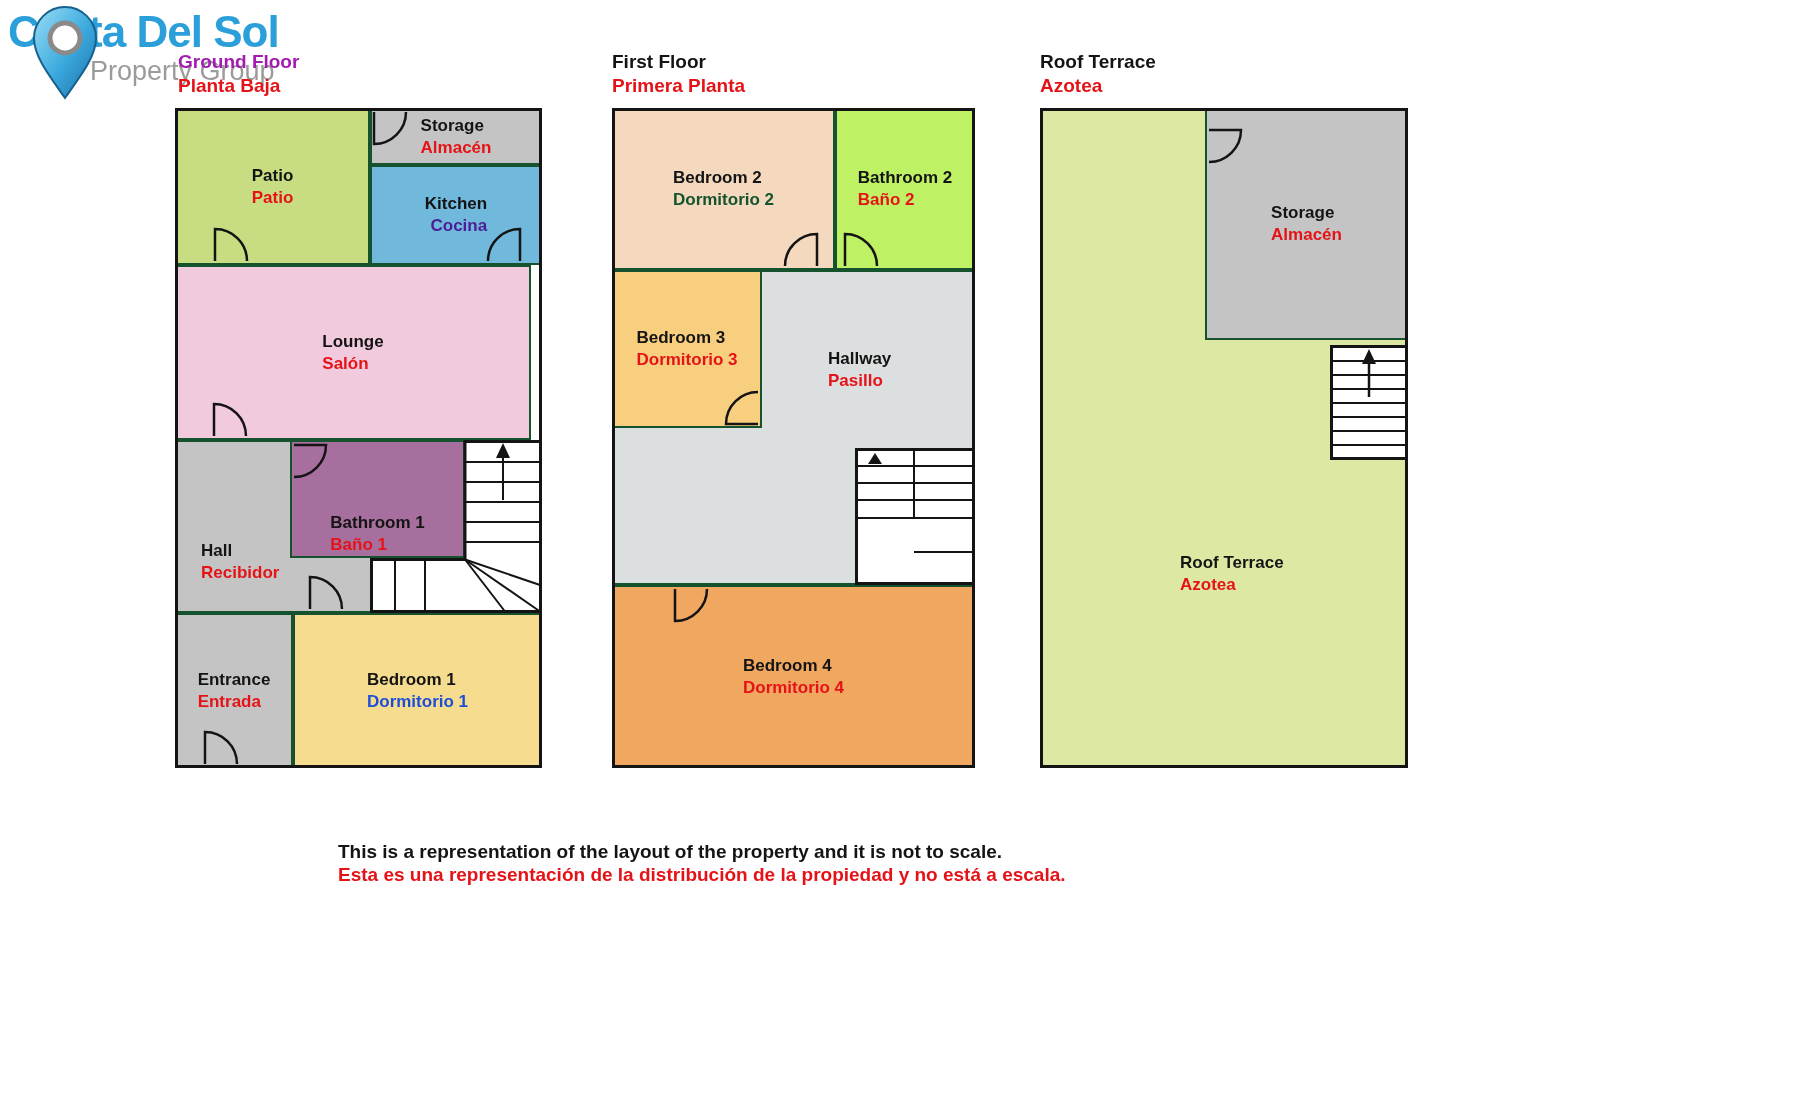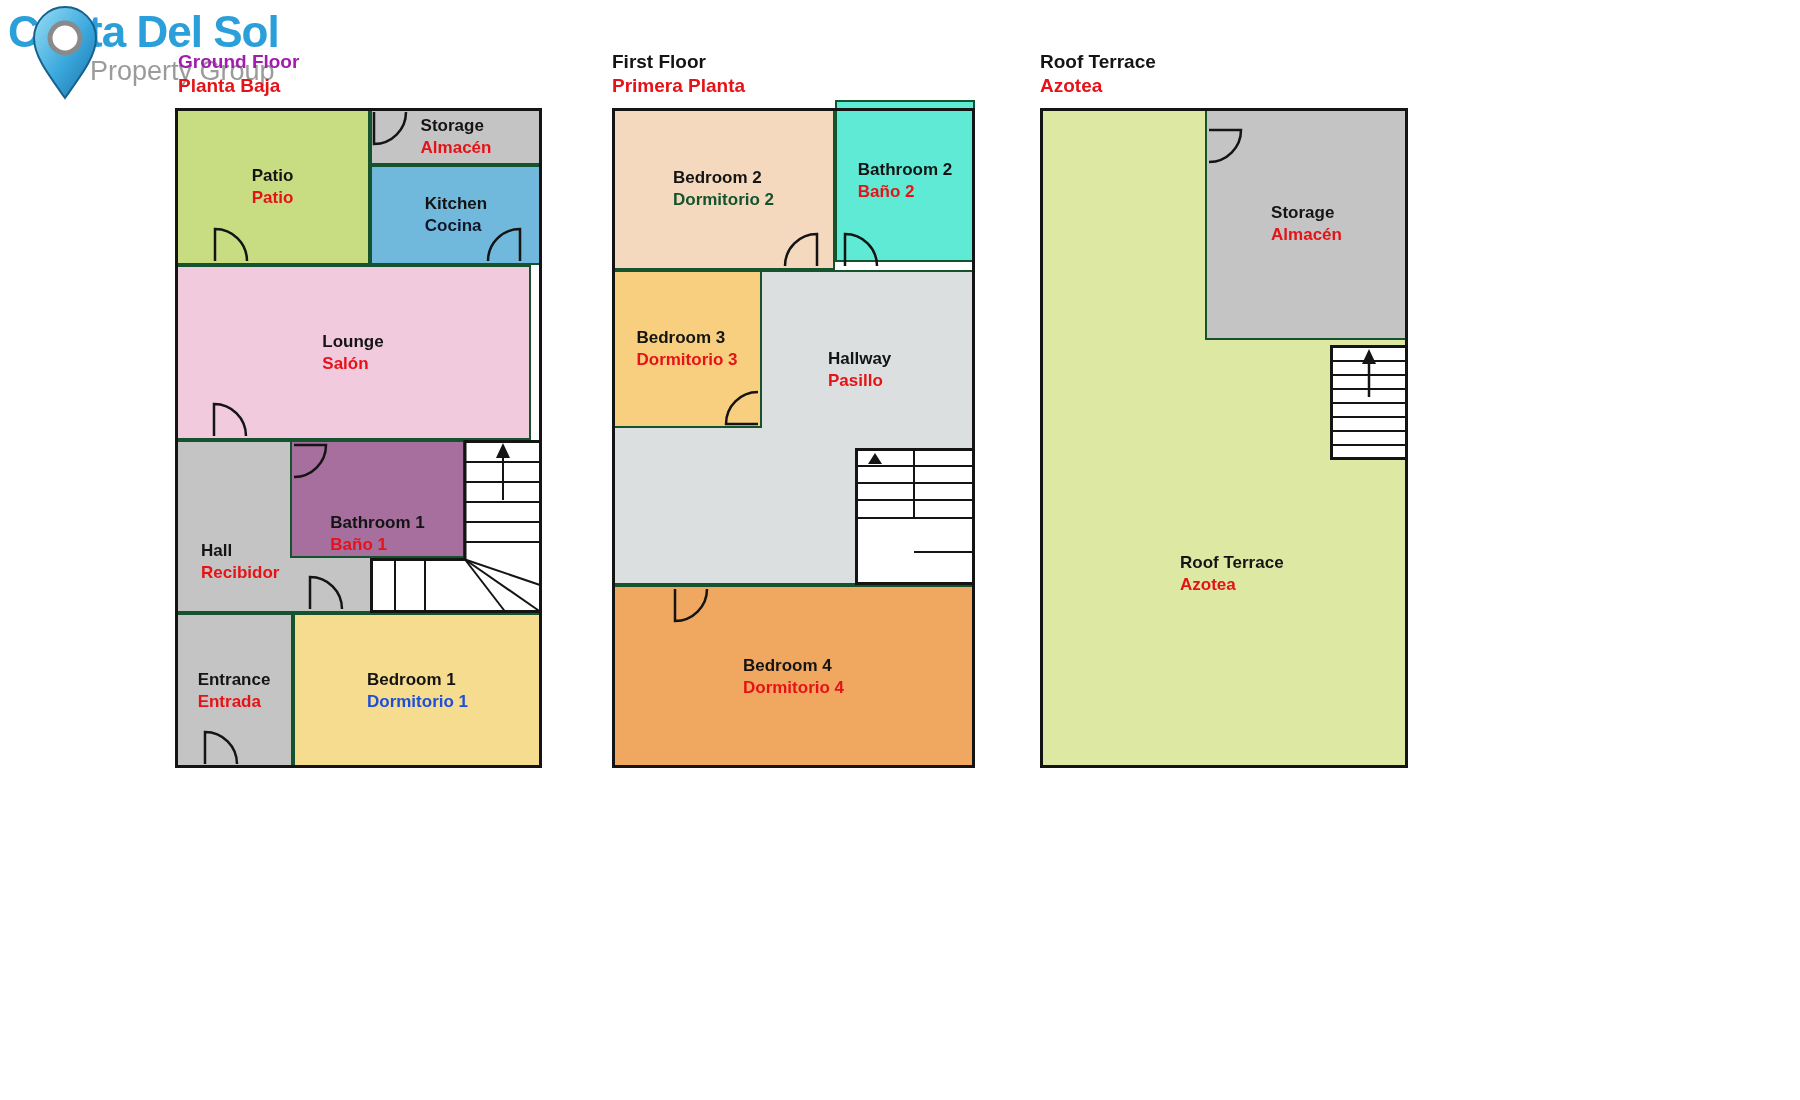--- a/index.html
+++ b/index.html
@@ -61,21 +61,21 @@
 </div>
 <div class="room" style="left: 370px; top: 108px; width: 172px; height: 57px; background-color: rgb(196, 196, 196);">
   <div class="room-label">
     <div class="en">Storage</div>
     <div class="es" style="color: rgb(229, 19, 23);">Almacén</div>
   </div>
 </div>
 <div class="room" style="left: 370px; top: 165px; width: 172px; height: 100px; background-color: rgb(112, 184, 220);">
   <div class="room-label">
     <div class="en">Kitchen</div>
-    <div class="es" style="color: #0f172a;">Cocina</div>
+    <div class="es" style="color: #4c1d95; text-align: right;">Cocina</div>
   </div>
 </div>
 <div class="room" style="left: 175px; top: 265px; width: 356px; height: 175px; background-color: rgb(242, 202, 222);">
   <div class="room-label">
     <div class="en">Lounge</div>
     <div class="es" style="color: rgb(229, 19, 23);">Salón</div>
   </div>
 </div>
 <div class="room" style="left: 175px; top: 440px; width: 290px; height: 173px; background-color: rgb(196, 196, 196);">
   <div class="room-label" style="position:absolute;left:24px;top:98px">
@@ -149,21 +149,21 @@
     <div class="en">Hallway</div>
     <div class="es" style="color: rgb(229, 19, 23);">Pasillo</div>
   </div>
 </div>
 <div class="room" style="left: 612px; top: 108px; width: 223px; height: 162px; background-color: rgb(245, 217, 190);">
   <div class="room-label">
     <div class="en">Bedroom 2</div>
     <div class="es" style="color: #14532d;">Dormitorio 2</div>
   </div>
 </div>
-<div class="room" style="left: 835px; top: 100px; width: 140px; height: 162px; background-color: #5eead4;">
+<div class="room" style="left: 835px; top: 108px; width: 140px; height: 162px; background-color: #bef264;">
   <div class="room-label">
     <div class="en">Bathroom 2</div>
     <div class="es" style="color: rgb(229, 19, 23);">Baño 2</div>
   </div>
 </div>
 <div class="room" style="left: 612px; top: 270px; width: 150px; height: 158px; background-color: rgb(248, 207, 126);">
   <div class="room-label">
     <div class="en">Bedroom 3</div>
     <div class="es" style="color: rgb(229, 19, 23);">Dormitorio 3</div>
   </div>
@@ -231,13 +231,15 @@
   <polygon points="32,19 46,19 39,4" fill="#141414"></polygon>
 </svg>
 
 <svg class="door" style="left:1207px;top:128px;transform:rotate(90deg)" width="36" height="36" viewBox="0 0 36 36">
     <path d="M2 34 L2 2 A32 32 0 0 1 34 34" fill="none" stroke="#141414" stroke-width="2.5"></path>
   </svg>
 
 <div class="outline" style="left:1040px;top:108px;width:368px;height:660px"></div>
 
 <div class="disclaimer">
+  <div class="en" style="color: rgb(20, 20, 20);">This is a representation of the layout of the property and it is not to scale.</div>
+  <div class="es" style="color: rgb(229, 19, 23);">Esta es una representación de la distribución de la propiedad y no está a escala.</div>
 </div>
 
 </body></html>

